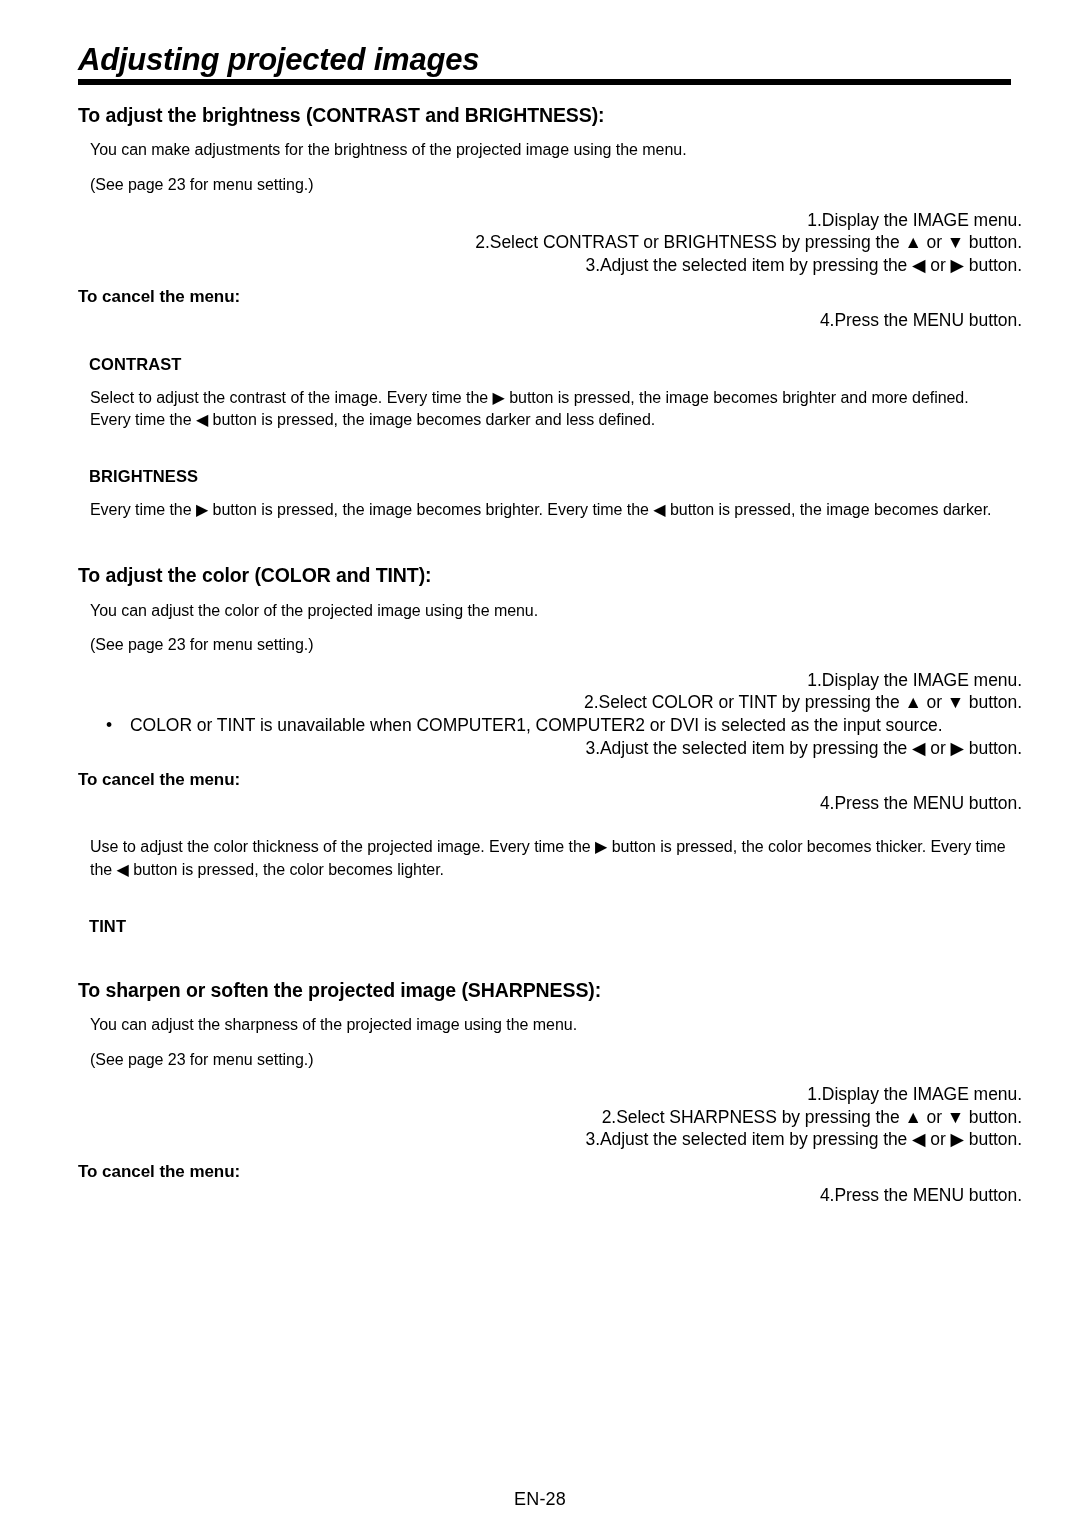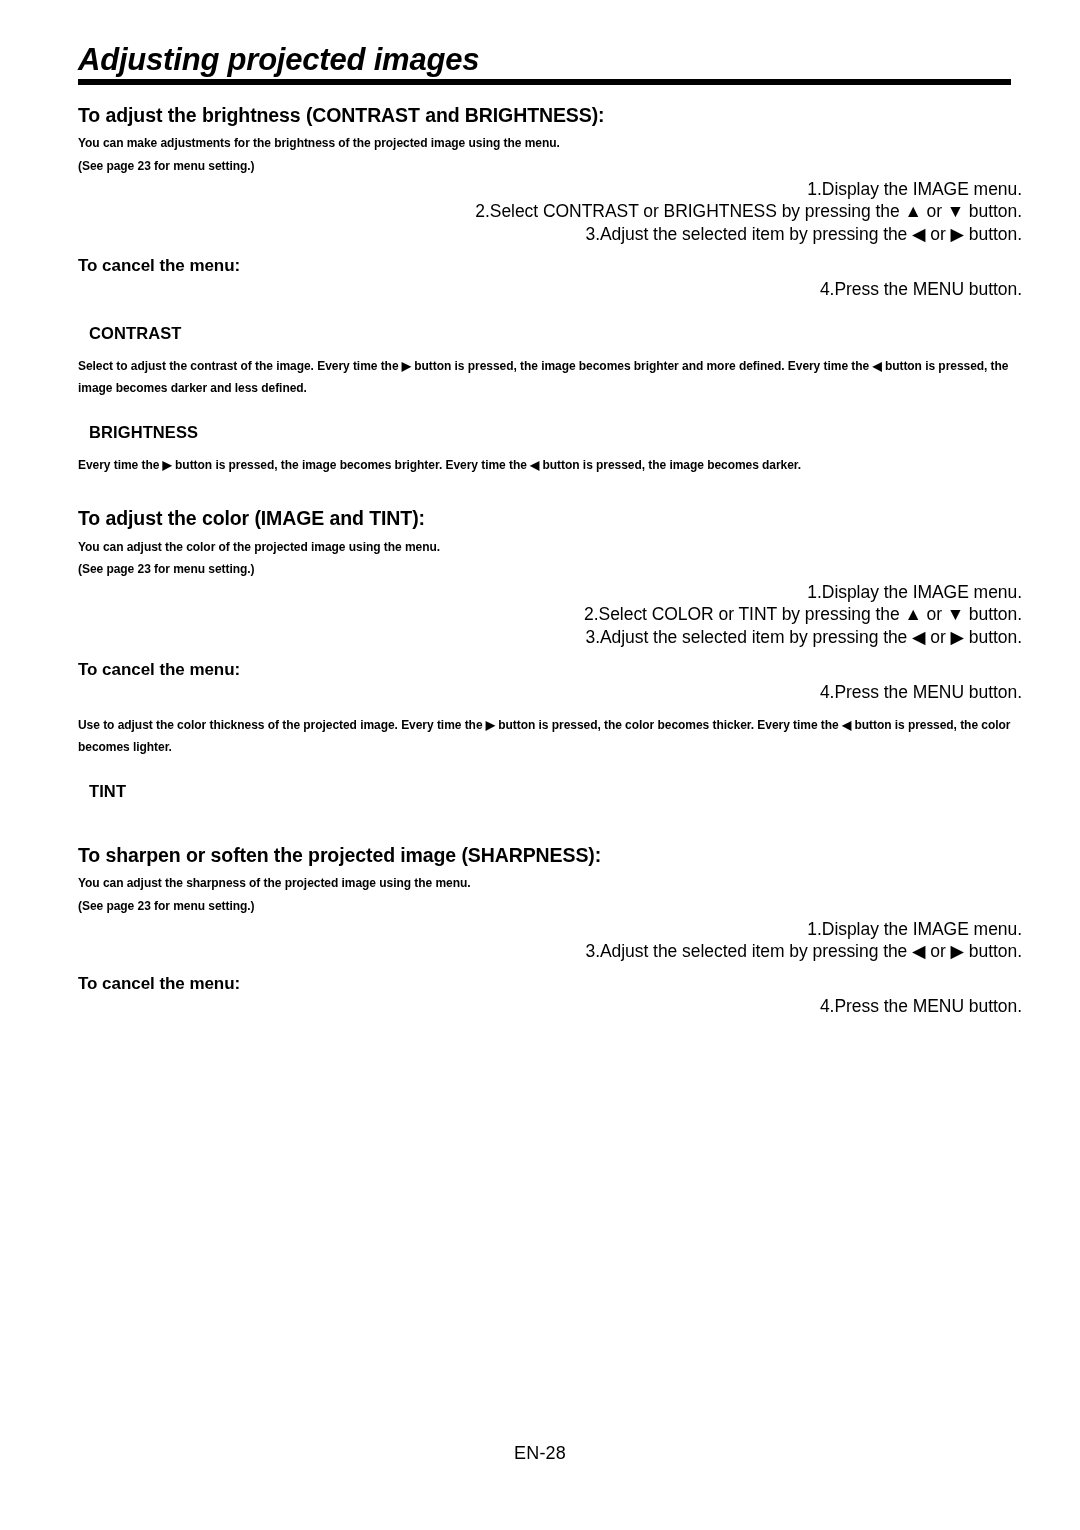--- a/index.html
+++ b/index.html
@@ -52,25 +52,24 @@
   .section-heading {
     font-size: 19.5px;
     font-weight: bold;
     line-height: 1.25;
     margin: 0 0 5px 0;
     letter-spacing: -0.1px;
   }
 
   
   .para {
-    font-size: 12px;
-    line-height: 22.6px;
-    margin: 0;
-    letter-spacing: -0.05px;
-    font-weight: bold;
+    font-size: 16px;
+    line-height: 22.6px;
+    margin: 12px;
+    letter-spacing: -0.05px;
   }
 
   
   .step {
     font-size: 17.5px;
     line-height: 22.6px;
     margin: 0;
     padding-left: 30px;
     text-indent: -30px;
     letter-spacing: -0.05px;
@@ -116,21 +115,21 @@
   }
 
   
   .gap-sm { height: 10px; }
   .gap-xl { height: 30px; }
 
   
   .footer {
     position: absolute;
     left: 0;
-    top: 1443px;
+    top: 1489px;
     width: 1080px;
     text-align: center;
     font-size: 18px;
     letter-spacing: 0.2px;
   }
 </style>
 </head>
 <body>
 
 <div class="page">
@@ -165,31 +164,34 @@
       <p class="para">Select to adjust the contrast of the image. Every time the ▶ button is pressed, the image becomes brighter and more defined. Every time the ◀ button is pressed, the image becomes darker and less defined.</p>
 
       <div class="gap-sm"></div>
       <p class="subhead">BRIGHTNESS</p>
       <p class="para">Every time the ▶ button is pressed, the image becomes brighter. Every time the ◀ button is pressed, the image becomes darker.</p>
     </div>
 
     <div class="gap-xl"></div>
 
     <div>
-      <h2 class="section-heading">To adjust the color (IMAGE and TINT):</h2>
+      <h2 class="section-heading">To adjust the color (COLOR and TINT):</h2>
       <p class="para">You can adjust the color of the projected image using the menu.</p>
       <p class="para">(See page 23 for menu setting.)</p>
 
       <p class="step">
         <span class="num">1.</span><span>Display the IMAGE menu.</span>
       </p>
       <p class="step">
         <span class="num">2.</span><span>Select COLOR or TINT by pressing the ▲ or ▼ button.</span>
       </p>
 
+      <p class="bullet">
+        <span class="dot">•</span><span>COLOR or TINT is unavailable when COMPUTER1, COMPUTER2 or DVI is selected as the input source.</span>
+      </p>
 
       <p class="step">
         <span class="num">3.</span><span>Adjust the selected item by pressing the ◀ or ▶ button.</span>
       </p>
 
       <div class="gap-sm"></div>
       <p class="bold-label">To cancel the menu:</p>
       <p class="step">
         <span class="num">4.</span><span>Press the MENU button.</span>
       </p>
@@ -205,20 +207,23 @@
 
     <div>
       <h2 class="section-heading">To sharpen or soften the projected image (SHARPNESS):</h2>
       <p class="para">You can adjust the sharpness of the projected image using the menu.</p>
       <p class="para">(See page 23 for menu setting.)</p>
 
       <p class="step">
         <span class="num">1.</span><span>Display the IMAGE menu.</span>
       </p>
       <p class="step">
+        <span class="num">2.</span><span>Select SHARPNESS by pressing the ▲ or ▼ button.</span>
+      </p>
+      <p class="step">
         <span class="num">3.</span><span>Adjust the selected item by pressing the ◀ or ▶ button.</span>
       </p>
 
       <div class="gap-sm"></div>
       <p class="bold-label">To cancel the menu:</p>
       <p class="step">
         <span class="num">4.</span><span>Press the MENU button.</span>
       </p>
     </div>
 

